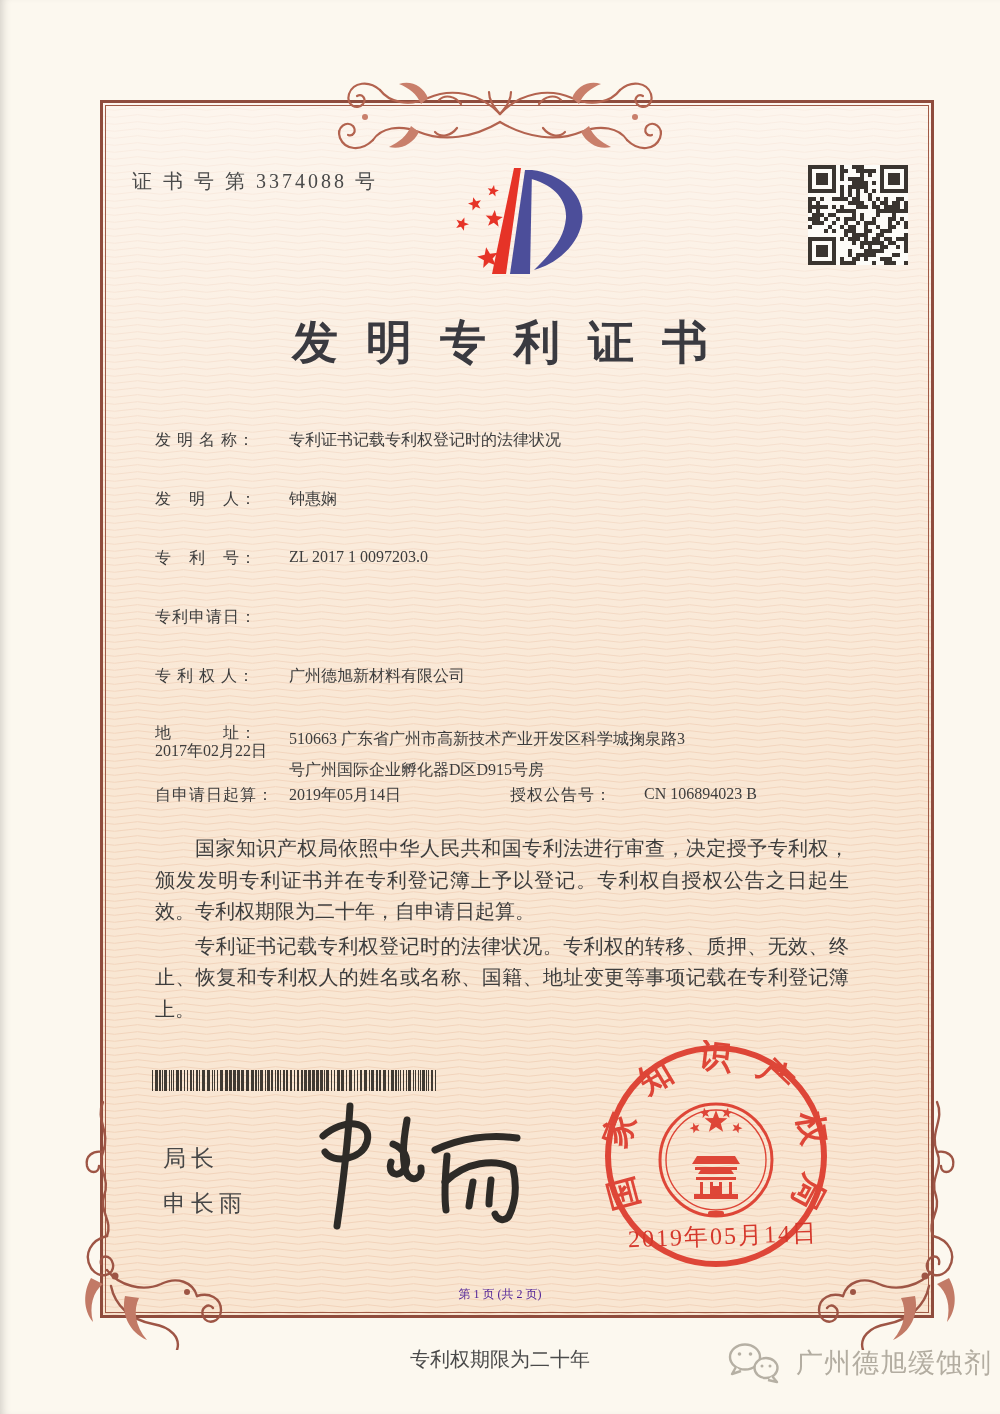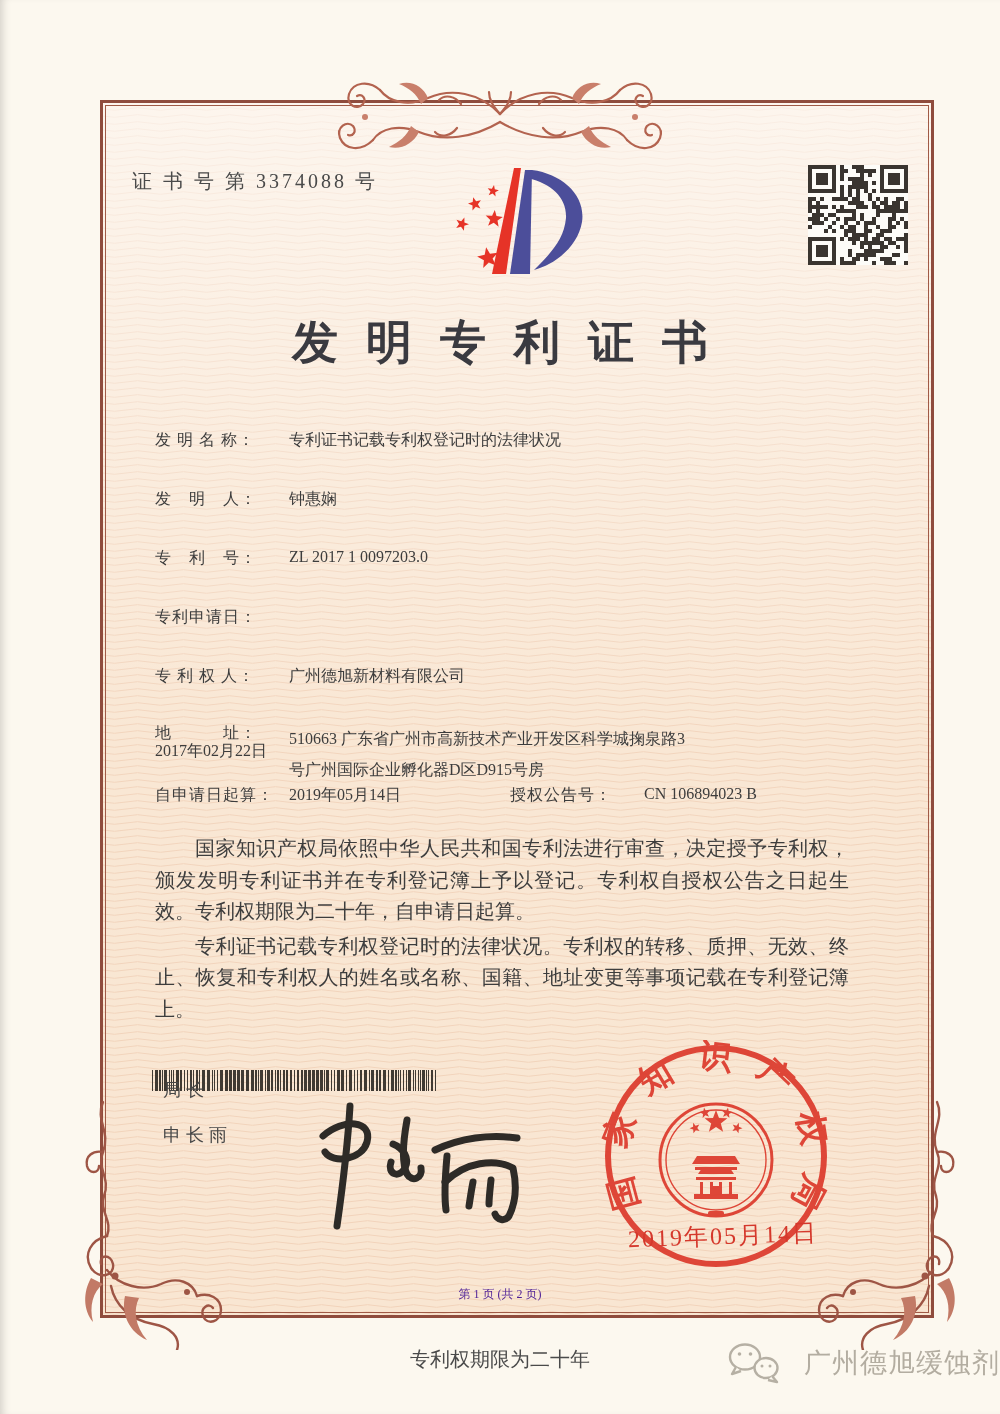--- a/index.html
+++ b/index.html
@@ -18,25 +18,25 @@
   .row{left:155px;width:700px;display:flex;font-size:16px;color:#3d3d3d;}
   .row .lbl{width:134px;flex:0 0 134px;letter-spacing:1px;}
   .row .val{flex:1;}
   .addr-lines div{line-height:31px;}
   .grant{position:relative;}
   .grant .pair2{position:absolute;left:355px;top:0;display:flex;}
   .grant .pair2 .lbl{width:134px;flex:0 0 134px;}
   .paras{left:155px;top:833px;width:694px;font-size:20px;line-height:31.5px;text-align:justify;color:#3d3d3d;}
   .paras p{margin:0;text-indent:2em;}
   .paras p + p{margin-top:3px;}
-  .director{left:163px;top:1068px;font-size:18px;letter-spacing:5px;color:#474747;line-height:45px;}
+  .director{left:163px;top:1136px;font-size:23px;letter-spacing:5px;color:#474747;line-height:45px;}
   .seal-date{left:628px;top:1220px;font-size:24px;letter-spacing:2px;color:#d5382c;transform:rotate(-2deg);}
   .page-info{left:300px;width:400px;top:1286px;text-align:center;font-size:12px;color:#4c1d95;}
   .back-note{left:300px;width:400px;top:1346px;text-align:center;font-size:20px;color:#4a4a4a;}
-  .watermark{left:726px;top:1340px;display:flex;align-items:center;gap:22px;color:#b3ada1;font-size:27px;letter-spacing:1px;}
+  .watermark{left:726px;top:1340px;display:flex;align-items:center;gap:14px;color:#b3ada1;font-size:27px;letter-spacing:1px;}
   .mirror{transform:scaleX(-1);}
   svg{display:block;}
 </style>
 </head>
 <body>
 
 <div class="page">
 
   <div class="frame">
     <svg class="wavebg" viewBox="0 0 828 1212" preserveAspectRatio="none">

